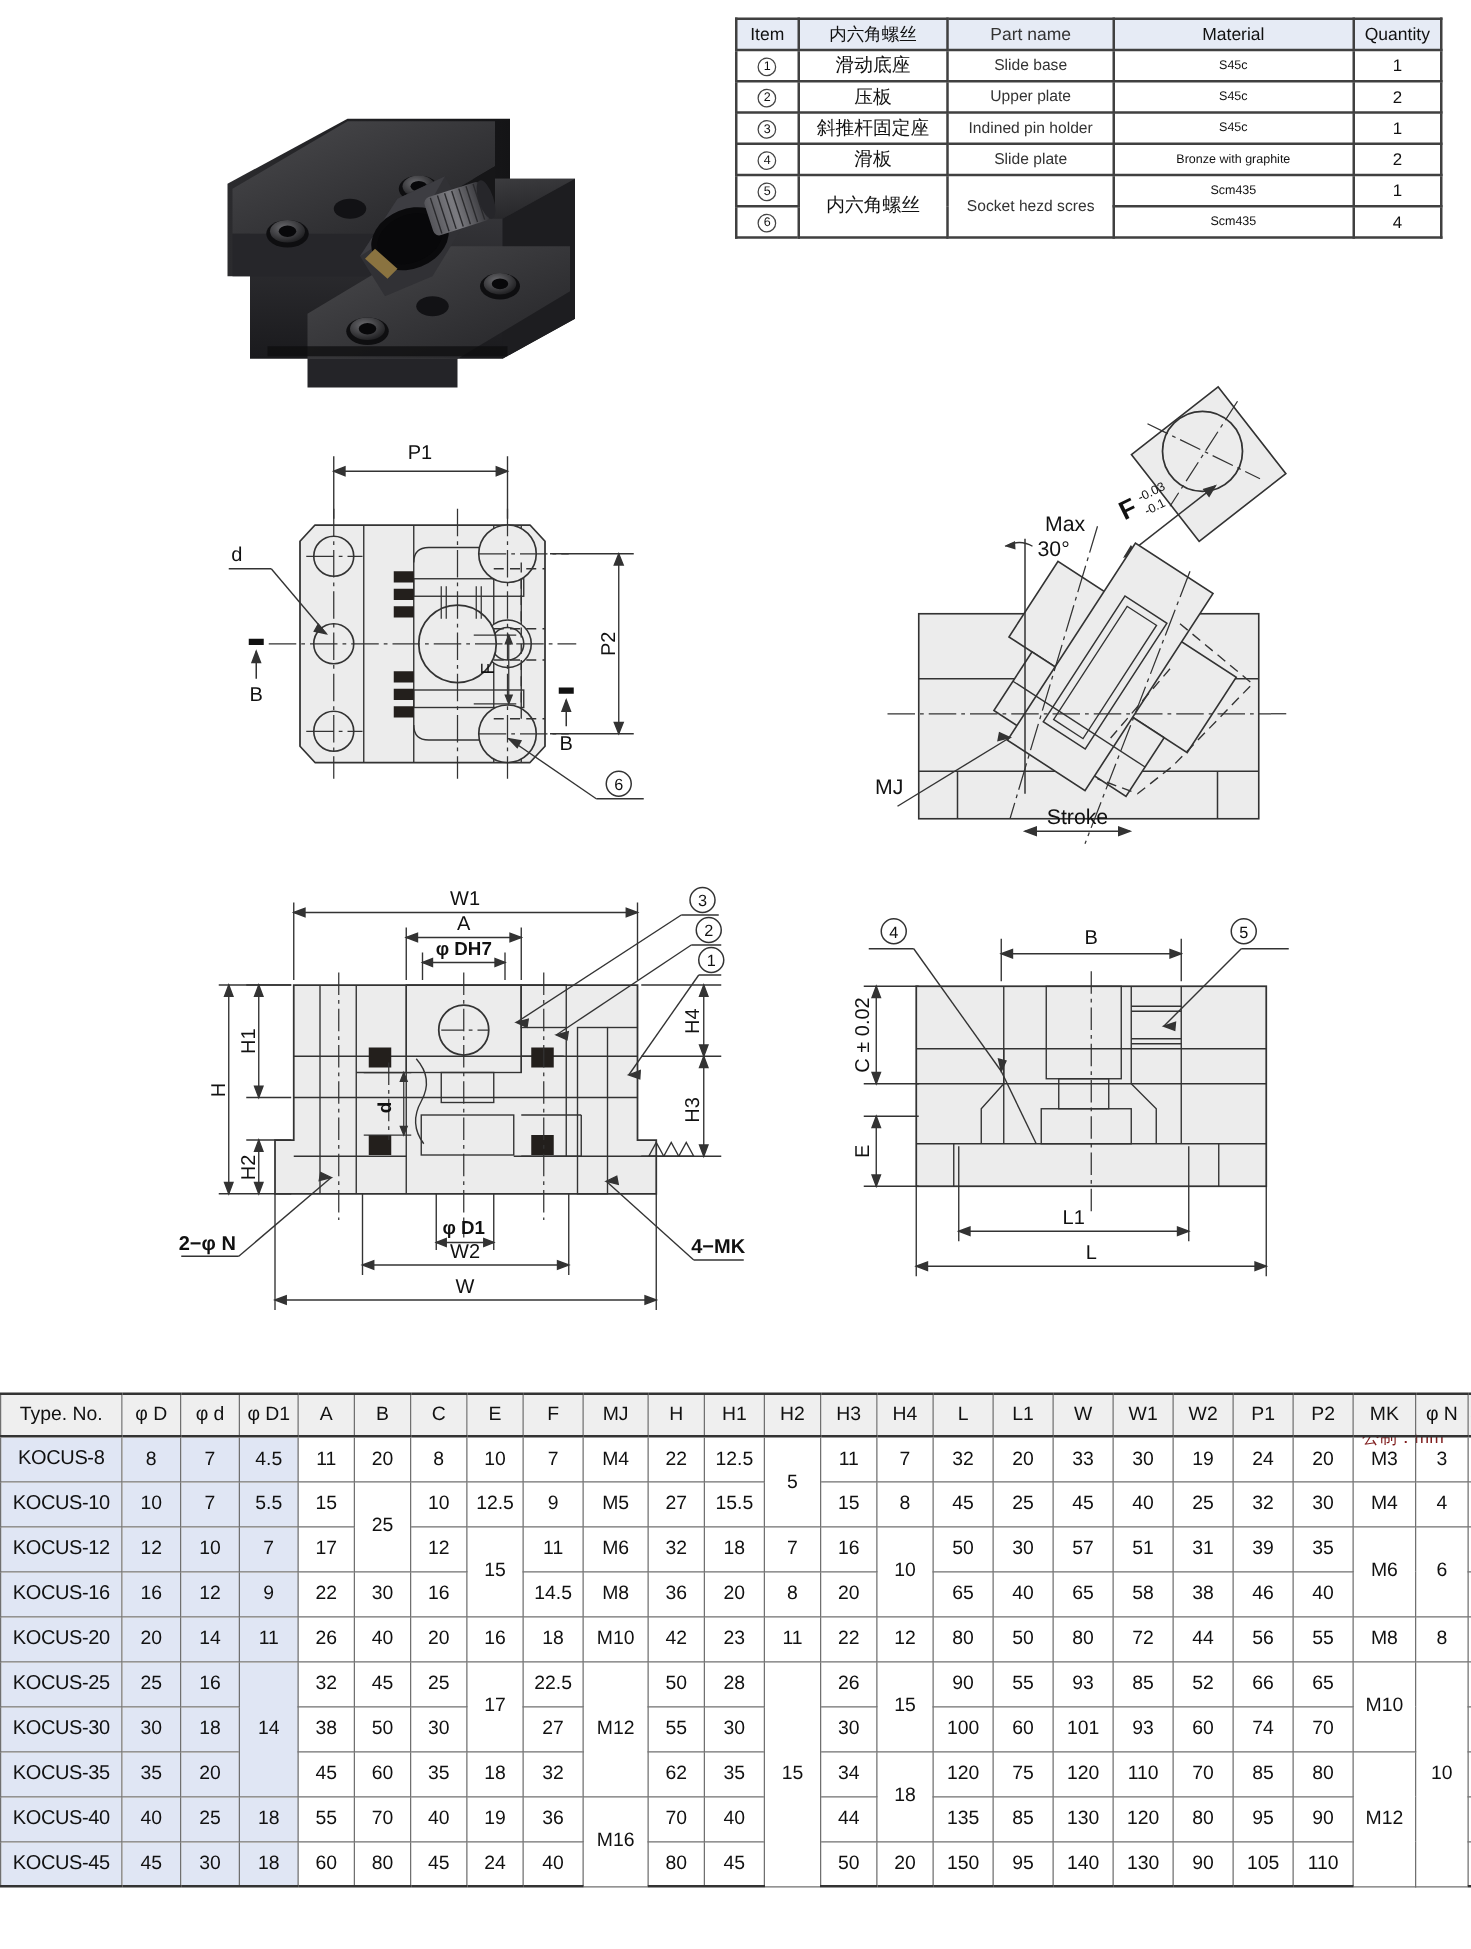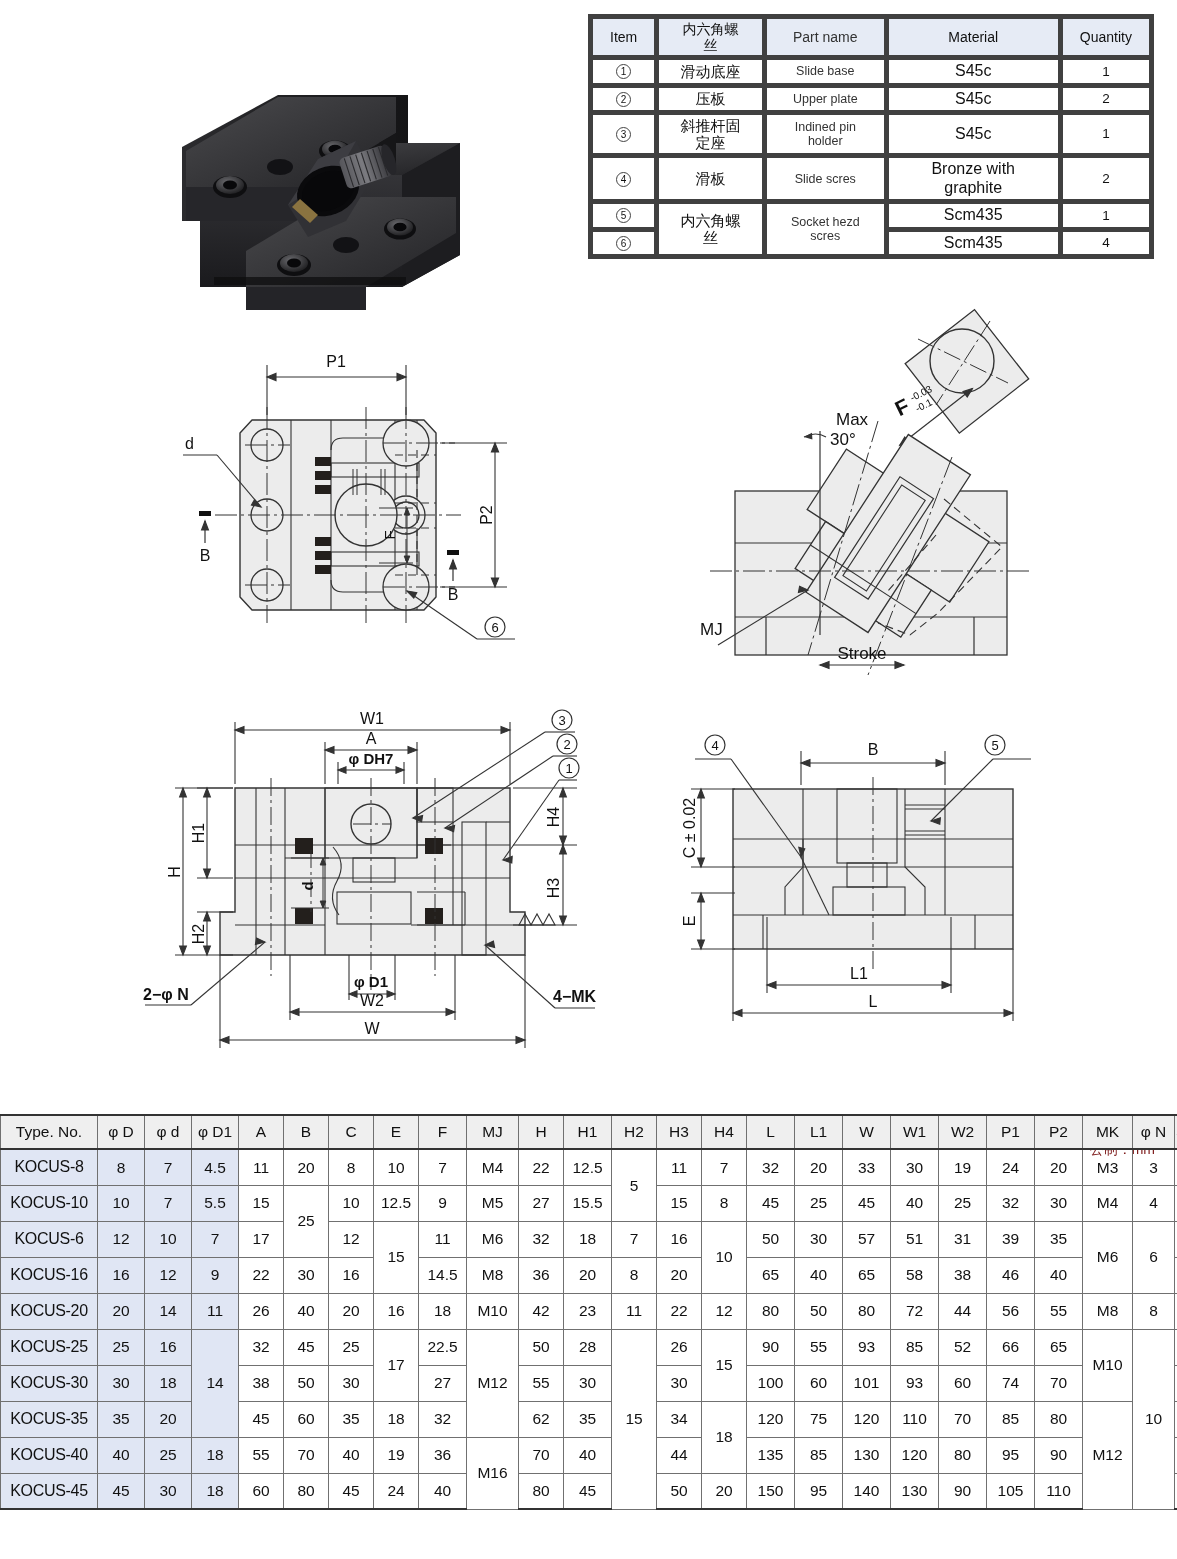--- a/index.html
+++ b/index.html
@@ -23,30 +23,30 @@
   #components-block { position: absolute; left: 588px; top: 14px; width: 566px; }
   #components-title {
     font-size: 20px; font-weight: bold; color: #1a1a1a;
     margin: 0 0 8px 2px; letter-spacing: .2px;
   }
   table.comp {
     border-collapse: collapse; width: 566px;
     font-size: 13.5px; color: #111;
   }
   table.comp th, table.comp td {
-    border: 5px solid #404040;
+    border: 2px solid #404040;
     text-align: center; vertical-align: middle;
-    padding: 2px 17px; height: 25px; line-height: 1.15;
+    padding: 2px 1px; height: 25px; line-height: 1.15;
   }
   table.comp thead th { background: #e6ebf5; font-weight: normal; font-size: 14px; }
   table.comp tbody td { background: #ffffff; }
   .col-item { width: 48px; }
   .col-cn   { width: 116px; text-align: center !important; font-size: 15px; }
   .col-en   { width: 128px; font-size: 12.5px; color: #333; }
-  .col-mat  { width: 186px; font-size: 16px; }
+  .col-mat  { width: 186px; font-size: 10px; }
   .col-qty  { width: 68px; }
   .circnum {
     display: inline-block; width: 15px; height: 15px; line-height: 14px;
     border: 1px solid #444; border-radius: 50%;
     font-size: 10px; text-align: center; color: #111;
   }
 
   
   .drawing { position: absolute; }
   #dwg-top-left   { left: 155px;  top: 345px; }
@@ -199,21 +199,21 @@
         <tr>
           <td><span class="circnum">3</span></td>
           <td class="col-cn">斜推杆固定座</td>
           <td class="col-en">Indined pin holder</td>
           <td class="col-mat">S45c</td>
           <td class="col-qty">1</td>
         </tr>
         <tr>
           <td><span class="circnum">4</span></td>
           <td class="col-cn">滑板</td>
-          <td class="col-en">Slide scres</td>
+          <td class="col-en">Slide plate</td>
           <td class="col-mat">Bronze with graphite</td>
           <td class="col-qty">2</td>
         </tr>
         <tr>
           <td><span class="circnum">5</span></td>
           <td class="col-cn" rowspan="2">内六角螺丝</td>
           <td class="col-en" rowspan="2">Socket hezd scres</td>
           <td class="col-mat">Scm435</td>
           <td class="col-qty">1</td>
         </tr>
@@ -811,21 +811,21 @@
           <td>40</td>
           <td>25</td>
           <td>32</td>
           <td>30</td>
           <td>M4</td>
           <td>4</td>
           <td>18</td>
         </tr>
 
         <tr>
-          <td class="tname">KOCUS-6</td>
+          <td class="tname">KOCUS-12</td>
           <td class="shade">12</td>
           <td class="shade">10</td>
           <td class="shade">7</td>
           <td>17</td>
           <td>12</td>
           <td rowspan="2">15</td>
           <td>11</td>
           <td>M6</td>
           <td>32</td>
           <td>18</td>

